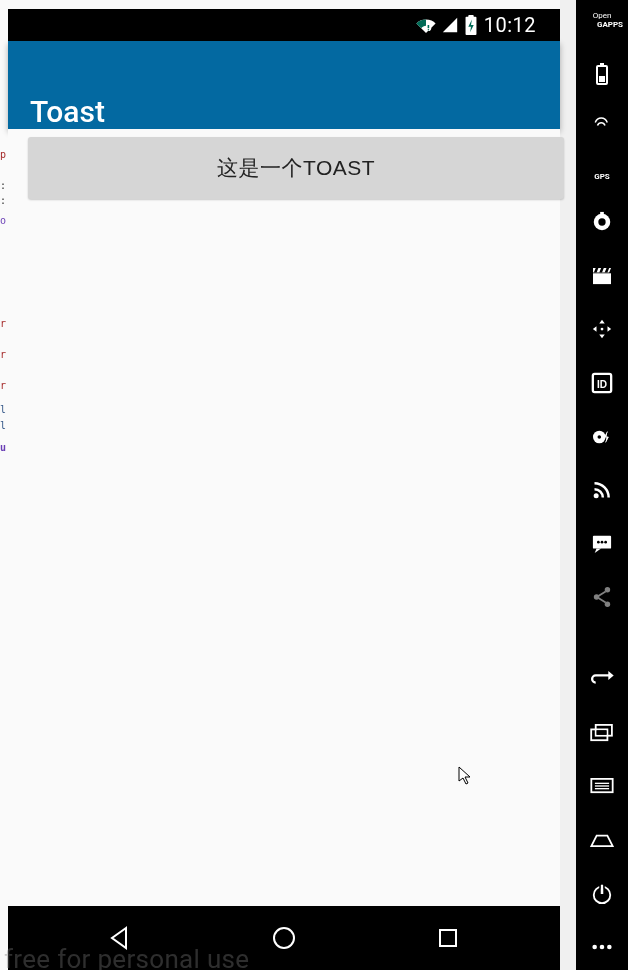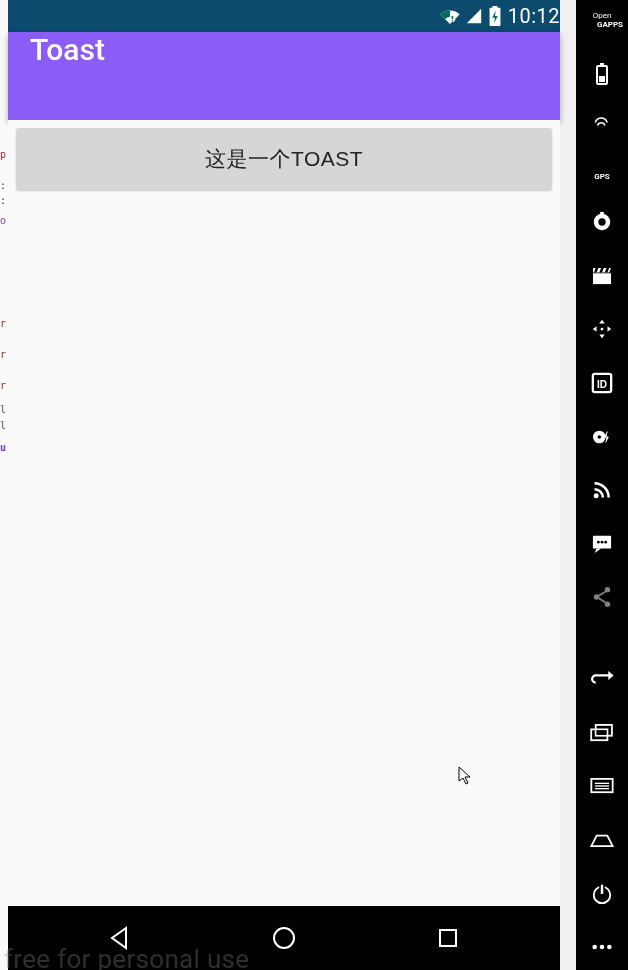--- a/index.html
+++ b/index.html
@@ -37,43 +37,44 @@
     .emulator-container {
       position: absolute;
       left: 8px;
       top: 0;
       width: 552px;
       height: 970px;
       background: #fafafa;
     }
     .status-bar {
       height: 32px;
-      background: #0c4a6e;
+      background: #000000;
       display: flex;
       align-items: center;
       justify-content: flex-end;
-      padding: 0 0;
+      padding: 0 24px;
       gap: 6px;
+      margin-top: 9px;
     }
     .status-bar .icon {
       color: #fff;
       display: flex;
       align-items: center;
     }
     .status-bar .time {
       color: #fff;
       font-size: 20px;
       font-weight: 400;
       letter-spacing: 0.5px;
     }
     .app-bar {
       height: 88px;
-      background: #8b5cf6;
-      display: flex;
-      align-items: flex-start;
+      background: #0369a1;
+      display: flex;
+      align-items: flex-end;
       padding: 0 22px;
       box-shadow: 0 3px 6px rgba(0,0,0,0.3);
     }
     .app-bar .title {
       color: #fff;
       font-size: 30px;
       font-weight: 500;
     }
     .content-area {
       padding: 8px 8px;
@@ -89,20 +90,21 @@
       border-radius: 3px;
       font-size: 21px;
       font-weight: 500;
       color: #222;
       letter-spacing: 0.5px;
       cursor: pointer;
       display: flex;
       align-items: center;
       justify-content: center;
       box-shadow: 0 1px 2px rgba(0,0,0,0.2);
+      margin-left: 12px;
     }
     .nav-bar {
       position: absolute;
       bottom: 0;
       left: 0;
       width: 100%;
       height: 64px;
       background: #000;
       display: flex;
       align-items: center;

